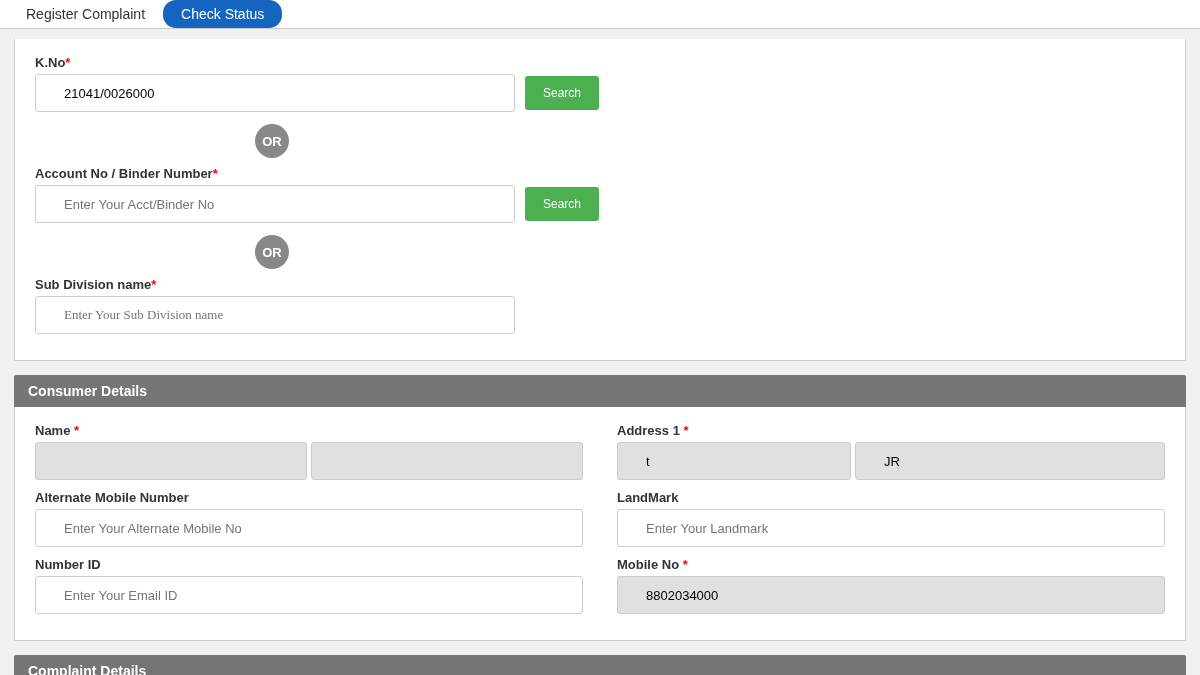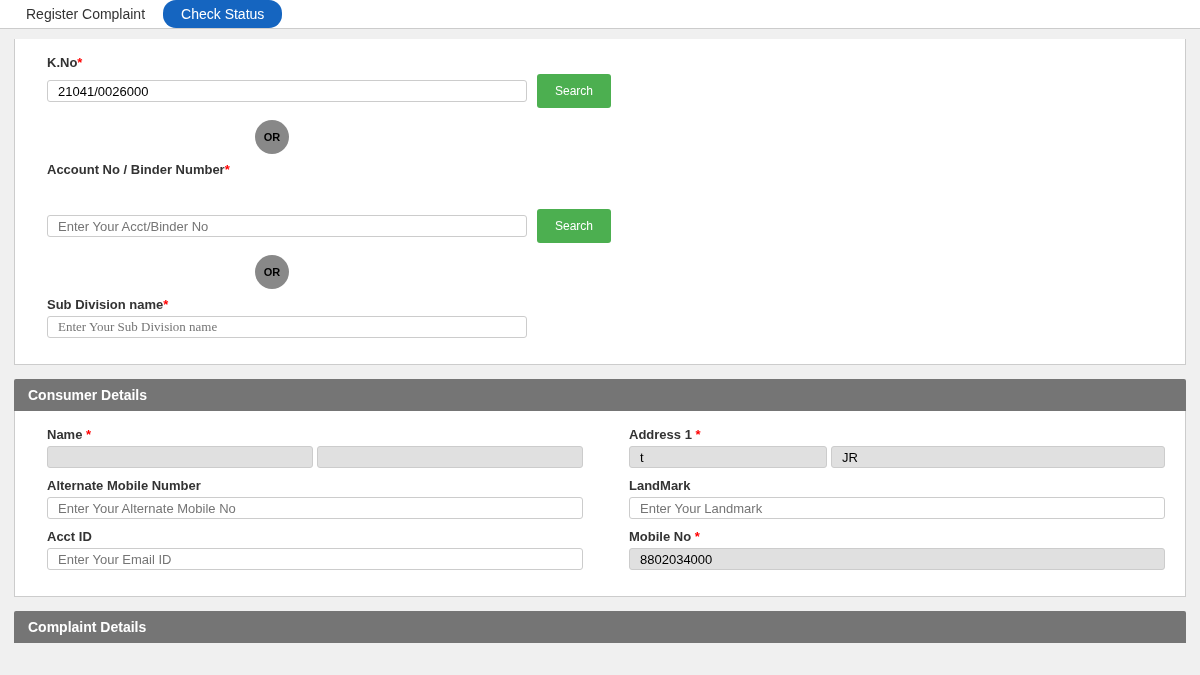--- a/index.html
+++ b/index.html
@@ -62,25 +62,25 @@
       border-radius: 3px;
       font-size: 13px;
       height: 34px;
     }
 
     .or-circle {
       width: 34px;
       height: 34px;
       border-radius: 50%;
       background: #888;
-      color: #000000;
+      color: #ffffff;
       display: flex;
       align-items: center;
       justify-content: center;
-      font-size: 11px;
+      font-size: 13px;
       font-weight: bold;
       margin: 8px 0 8px 220px;
     }
 
     .btn-search {
       background: #4caf50;
       color: #fff;
       border: none;
       padding: 7px 18px;
       border-radius: 3px;
@@ -99,28 +99,28 @@
       font-family: Liberation Serif, serif;
     }
 
     
     .two-col {
       display: grid;
       grid-template-columns: 1fr 1fr;
       gap: 16px 34px;
     }
 
-    .form-group { display: flex; flex-direction: column; margin-bottom: 10px; margin-left: 12px; }
+    .form-group { display: flex; flex-direction: column; margin-bottom: 10px; }
 
     .form-group input, .form-group textarea {
-      padding: 6px 10px;
-      border: 1px solid #ccc;
-      border-radius: 3px;
-      font-size: 13px;
-      height: 22px;
+      padding: 6px 28px;
+      border: 1px solid #ccc;
+      border-radius: 3px;
+      font-size: 13px;
+      height: 38px;
     }
 
     .name-row { display: flex; gap: 4px; }
     .name-row input { flex: 1; }
 
     .readonly-field {
       background: #e0e0e0;
     }
 
     .section-wrapper { margin-bottom: 14px; }
@@ -143,21 +143,21 @@
           <span>K.No</span><span class="req">*</span>
         </label>
         <div class="input-row">
           <input type="text" value="21041/0026000" style="">
           <button class="btn-search">Search</button>
         </div>
       </div>
 
       <div class="or-circle">OR</div>
 
-      <div class="form-group" style="margin-bottom:6px;gap:28px;">
+      <div class="form-group" style="margin-bottom:6px;">
         <label class="form-label">
           <span>Account No / Binder Number</span><span class="req">*</span>
         </label>
         <div class="input-row">
           <input type="text" placeholder="Enter Your Acct/Binder No" style="">
           <button class="btn-search">Search</button>
         </div>
       </div>
 
       <div class="or-circle">OR</div>
@@ -188,21 +188,21 @@
               <input type="text" class="readonly-field" readonly="" style="">
             </div>
           </div>
 
           <div class="form-group">
             <label class="form-label">Alternate Mobile Number</label>
             <input type="text" placeholder="Enter Your Alternate Mobile No" style="">
           </div>
 
           <div class="form-group">
-            <label class="form-label">Acct ID</label>
+            <label class="form-label">Number ID</label>
             <input type="text" placeholder="Enter Your Email ID" style="">
           </div>
         </div>
 
         <div>
 
           <div class="form-group">
             <label class="form-label">
               <span>Address 1</span><span class="req"> *</span>
             </label>

